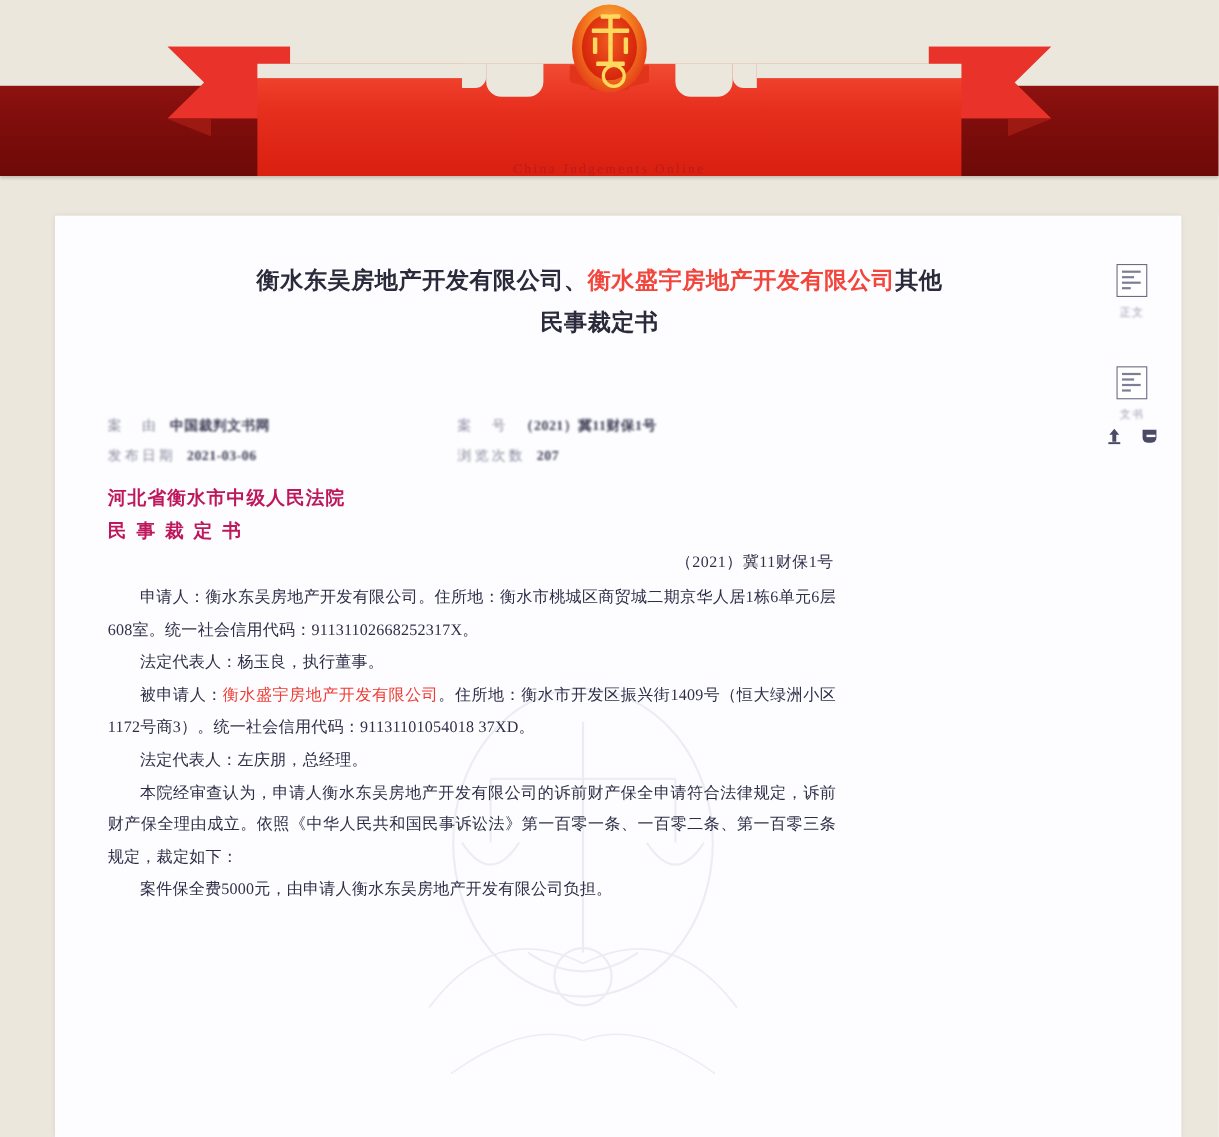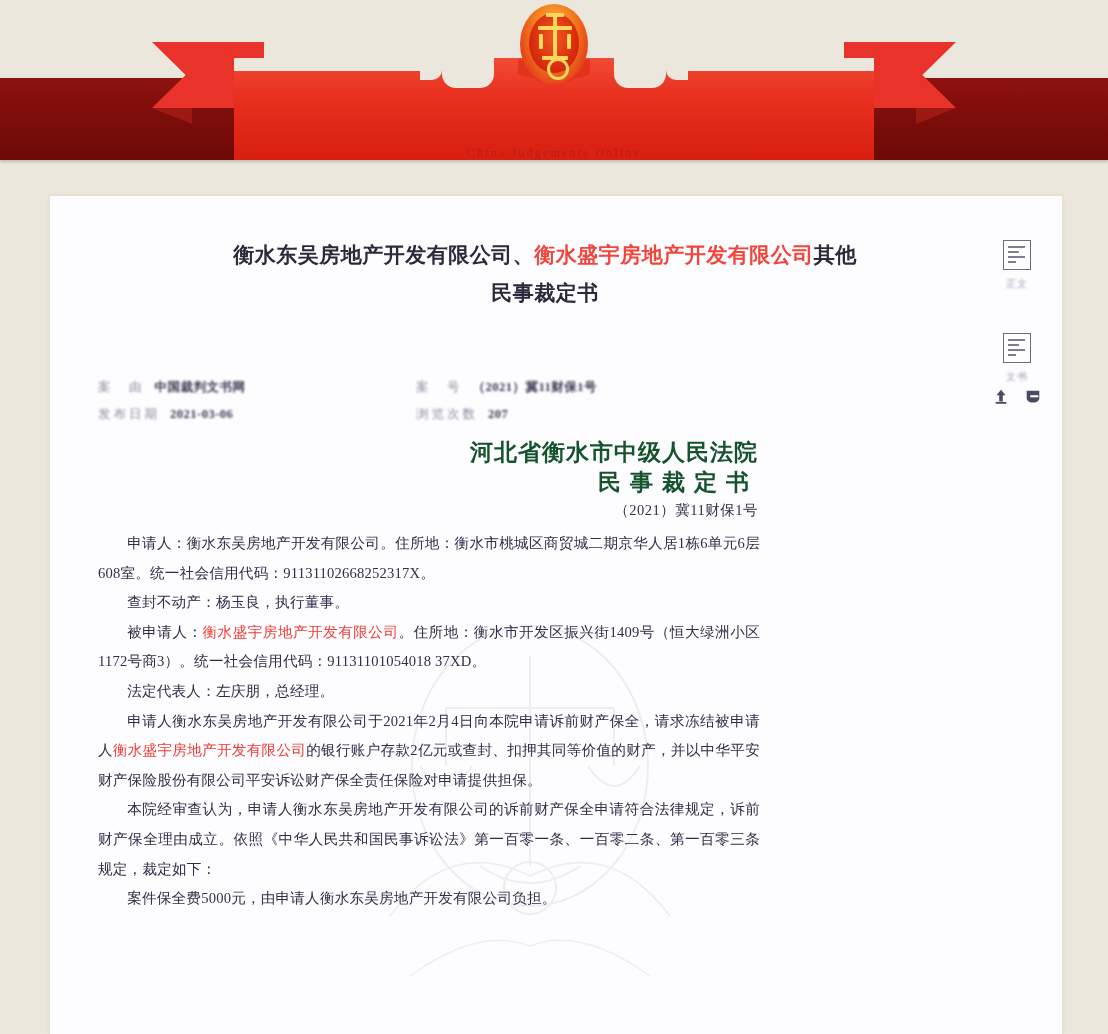--- a/index.html
+++ b/index.html
@@ -60,21 +60,21 @@
   .e-base{left:30px;top:52px;width:26px;height:4px;}
   .e-ring{position:absolute;left:35px;top:54px;width:16px;height:16px;border:3px solid #ffd95e;border-radius:50%;}
   .emblem-ribbon{position:absolute;left:6px;top:52px;width:72px;height:32px;}
   .emblem-ribbon i{position:absolute;background:#e2341a;}
   .er-l{left:0;top:6px;width:26px;height:16px;transform:skewY(14deg);border-radius:2px;}
   .er-r{left:46px;top:6px;width:26px;height:16px;transform:skewY(-14deg);border-radius:2px;}
   .er-c{left:18px;top:12px;width:36px;height:14px;border-radius:3px;background:#ef5027;}
 
   
   .card{position:absolute;left:50px;top:196px;width:1012px;height:838px;
-    background:#fdfdff;box-shadow:0 0 4px rgba(90,80,60,.14);}
+    background:#fdfdff;box-shadow:0 0 4px rgba(90,80,60,.14);padding-left:12px;}
 
   .doc{position:absolute;left:145px;top:40px;width:700px;}
 
   .doc-title{font-size:21px;line-height:38px;color:#2a2a3a;text-align:center;
     font-weight:600;letter-spacing:.5px;filter:blur(.35px);}
   .doc-title .hl{color:#f2453c;}
 
   .meta{position:absolute;left:48px;top:178px;width:660px;font-size:12.5px;color:#5a5a72;
     filter:blur(.9px);letter-spacing:.5px;}
   .meta-row{display:flex;height:27px;align-items:center;gap:48px;}
@@ -91,22 +91,22 @@
   .sidetab{margin-bottom:42px;text-align:center;}
   .sidetab .box{width:26px;height:28px;border:1.6px solid #6b6b85;margin:0 auto;position:relative;background:#fff;}
   .sidetab .box i{position:absolute;background:#7d7d96;}
   .sidetab .box i:nth-child(1){left:4px;top:5px;width:17px;height:1.6px;}
   .sidetab .box i:nth-child(2){left:4px;top:10px;width:11px;height:1.6px;}
   .sidetab .box i:nth-child(3){left:4px;top:15px;width:17px;height:1.6px;}
   .sidetab .box i:nth-child(4){left:4px;top:20px;width:8px;height:1.6px;}
   .sidetab .cap{margin-top:7px;font-size:10px;color:#9a9ab0;letter-spacing:1px;filter:blur(1.1px);}
 
   
-  .court{position:absolute;left:48px;top:242px;width:660px;text-align:right;
-    font-size:23px;color:#14532d;letter-spacing:1px;filter:blur(.4px);line-height:30px;font-weight:600;}
+  .court{position:absolute;left:48px;top:242px;width:660px;text-align:left;
+    font-size:17px;color:#be185d;letter-spacing:1px;filter:blur(.4px);line-height:30px;font-weight:600;}
   .court .l2{letter-spacing:9px;}
 
   .caseno{position:absolute;left:48px;top:305px;width:660px;text-align:right;
     font-size:14.5px;color:#2f2f48;filter:blur(.55px);letter-spacing:.5px;}
 
   .body{position:absolute;left:48px;top:333px;width:662px;
     font-size:14.6px;line-height:29.6px;color:#2e2e48;text-align:justify;
     filter:blur(.62px);letter-spacing:.2px;}
   .body p{margin:0;text-indent:2em;}
   .body .hl{color:#ef3b33;}
@@ -250,22 +250,21 @@
 
     <div class="court">
       <div>河北省衡水市中级人民法院</div>
       <div class="l2">民事裁定书</div>
     </div>
 
     <div class="caseno">（2021）冀11财保1号</div>
 
     <div class="body">
         <p><span>申请人：衡水东吴房地产开发有限公司。住所地：衡水市桃城区商贸城二期京华人居1栋6单元6层608室。统一社会信用代码：91131102668252317X。</span></p>
-        <p><span>查封不动产：杨玉良，执行董事。</span></p>
+        <p><span>法定代表人：杨玉良，执行董事。</span></p>
         <p><span>被申请人：</span><span class="hl">衡水盛宇房地产开发有限公司</span><span>。住所地：衡水市开发区振兴街1409号（恒大绿洲小区1172号商3）。统一社会信用代码：91131101054018 37XD。</span></p>
         <p><span>法定代表人：左庆朋，总经理。</span></p>
-        <p><span>申请人衡水东吴房地产开发有限公司于2021年2月4日向本院申请诉前财产保全，请求冻结被申请人</span><span class="hl">衡水盛宇房地产开发有限公司</span><span>的银行账户存款2亿元或查封、扣押其同等价值的财产，并以中华平安财产保险股份有限公司平安诉讼财产保全责任保险对申请提供担保。</span></p>
         <p><span>本院经审查认为，申请人衡水东吴房地产开发有限公司的诉前财产保全申请符合法律规定，诉前财产保全理由成立。依照《中华人民共和国民事诉讼法》第一百零一条、一百零二条、第一百零三条规定，裁定如下：</span></p>
         <p><span>案件保全费5000元，由申请人衡水东吴房地产开发有限公司负担。</span></p>
       </div>
 
   </div>
 </div>
 
 </body></html>

